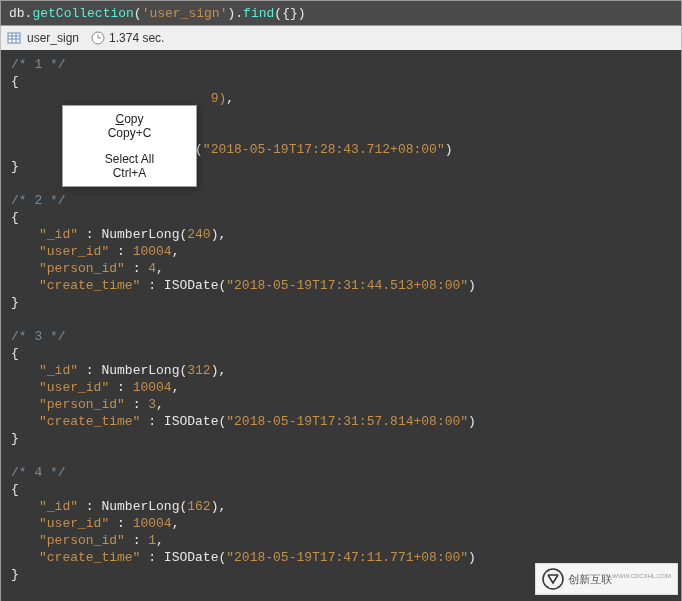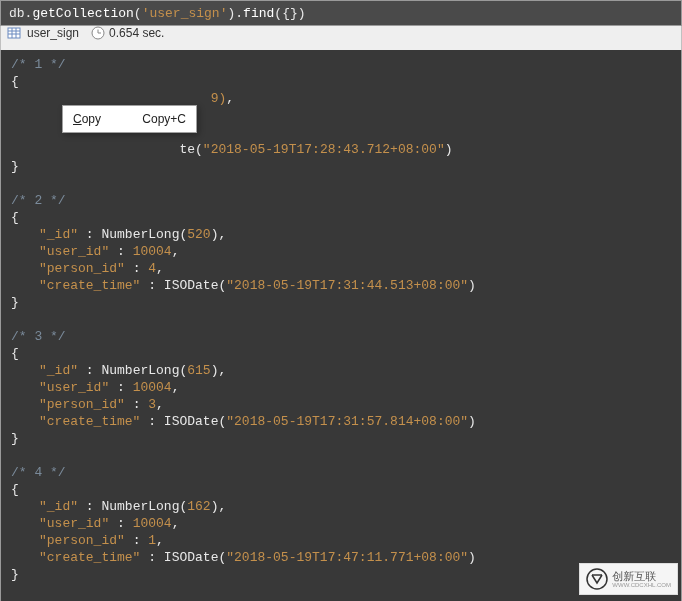--- a/index.html
+++ b/index.html
@@ -15,31 +15,31 @@
     .query-bar {
       background: #4a4a4a;
       border: 1px solid #9a9a9a;
       padding: 4px 8px;
       height: 26px;
       display: flex;
       align-items: center;
     }
     .query-bar .q-db { color: #e8e8e8; }
     .query-bar .q-dot { color: #e8e8e8; }
-    .query-bar .q-method { color: #ffffff; }
+    .query-bar .q-method { color: #5eead4; }
     .query-bar .q-paren { color: #e8e8e8; }
     .query-bar .q-string { color: #c4904c; margin-top: 17px; }
     .query-bar .q-brace { color: #e8e8e8; }
     .status-bar {
       background: #efefef;
       border-left: 1px solid #c0c0c0;
       border-right: 1px solid #c0c0c0;
       height: 24px;
       display: flex;
-      align-items: flex-start;
+      align-items: center;
       padding: 0 6px;
       font-family: Arial, sans-serif;
       font-size: 12px;
       color: #333;
     }
     .status-bar .collection-icon {
       width: 14px;
       height: 14px;
       margin-right: 6px;
       display: inline-flex;
@@ -83,22 +83,23 @@
       font-family: Arial, sans-serif;
       font-size: 12px;
       color: #222;
       left: 62px;
       top: 105px;
       width: 135px;
     }
     .context-menu .menu-item {
       display: flex;
       justify-content: space-between;
-      padding: 6px 10px;
-      align-items: center;
+      padding: 6px 0;
+      align-items: center;
+      flex-direction: column;
     }
     .context-menu .underline-first::first-letter { text-decoration: underline; }
     .watermark {
       position: absolute;
       bottom: 6px;
       right: 4px;
       background: rgba(255,255,255,0.95);
       padding: 4px 6px;
       display: flex;
       align-items: center;
@@ -134,73 +135,77 @@
       </svg>
   </span>
   <span>user_sign</span>
   <span class="clock-icon">
     <svg width="14" height="14" viewBox="0 0 14 14">
         <circle cx="7" cy="7" r="6" fill="#fff" stroke="#888" stroke-width="1"></circle>
         <line x1="7" y1="7" x2="7" y2="3.5" stroke="#888" stroke-width="1"></line>
         <line x1="7" y1="7" x2="10" y2="7" stroke="#888" stroke-width="1"></line>
       </svg>
   </span>
-  <span>0.654 sec.</span>
+  <span>1.374 sec.</span>
 </div>
 
 <div class="code-area">
 
   <div class="line"><span class="c-comment">/* 1 */</span></div>
   <div class="line"><span class="c-brace">{</span></div>
   <div class="line"><span class="indent"></span>                      <span class="c-num">9)</span><span class="c-comma">,</span></div>
   <div class="line">&nbsp;</div>
   <div class="line">&nbsp;</div>
   <div class="line"><span class="indent"></span>                  <span class="c-func">te</span><span class="c-paren">(</span><span class="c-str">"2018-05-19T17:28:43.712+08:00"</span><span class="c-paren">)</span></div>
   <div class="line"><span class="c-brace">}</span></div>
   <div class="line">&nbsp;</div>
 
   <div class="line"><span class="c-comment">/* 2 */</span></div>
   <div class="line"><span class="c-brace">{</span></div>
-  <div class="line"><span class="indent"></span><span class="c-key">"_id"</span><span class="c-colon"> : </span><span class="c-func">NumberLong</span><span class="c-paren">(</span><span class="c-num">520</span><span class="c-paren">)</span><span class="c-comma">,</span></div>
+  <div class="line"><span class="indent"></span><span class="c-key">"_id"</span><span class="c-colon"> : </span><span class="c-func">NumberLong</span><span class="c-paren">(</span><span class="c-num">240</span><span class="c-paren">)</span><span class="c-comma">,</span></div>
   <div class="line"><span class="indent"></span><span class="c-key">"user_id"</span><span class="c-colon"> : </span><span class="c-num">10004</span><span class="c-comma">,</span></div>
   <div class="line"><span class="indent"></span><span class="c-key">"person_id"</span><span class="c-colon"> : </span><span class="c-num">4</span><span class="c-comma">,</span></div>
   <div class="line"><span class="indent"></span><span class="c-key">"create_time"</span><span class="c-colon"> : </span><span class="c-func">ISODate</span><span class="c-paren">(</span><span class="c-str">"2018-05-19T17:31:44.513+08:00"</span><span class="c-paren">)</span></div>
   <div class="line"><span class="c-brace">}</span></div>
   <div class="line">&nbsp;</div>
 
   <div class="line"><span class="c-comment">/* 3 */</span></div>
   <div class="line"><span class="c-brace">{</span></div>
-  <div class="line"><span class="indent"></span><span class="c-key">"_id"</span><span class="c-colon"> : </span><span class="c-func">NumberLong</span><span class="c-paren">(</span><span class="c-num">615</span><span class="c-paren">)</span><span class="c-comma">,</span></div>
+  <div class="line"><span class="indent"></span><span class="c-key">"_id"</span><span class="c-colon"> : </span><span class="c-func">NumberLong</span><span class="c-paren">(</span><span class="c-num">312</span><span class="c-paren">)</span><span class="c-comma">,</span></div>
   <div class="line"><span class="indent"></span><span class="c-key">"user_id"</span><span class="c-colon"> : </span><span class="c-num">10004</span><span class="c-comma">,</span></div>
   <div class="line"><span class="indent"></span><span class="c-key">"person_id"</span><span class="c-colon"> : </span><span class="c-num">3</span><span class="c-comma">,</span></div>
   <div class="line"><span class="indent"></span><span class="c-key">"create_time"</span><span class="c-colon"> : </span><span class="c-func">ISODate</span><span class="c-paren">(</span><span class="c-str">"2018-05-19T17:31:57.814+08:00"</span><span class="c-paren">)</span></div>
   <div class="line"><span class="c-brace">}</span></div>
   <div class="line">&nbsp;</div>
 
   <div class="line"><span class="c-comment">/* 4 */</span></div>
   <div class="line"><span class="c-brace">{</span></div>
   <div class="line"><span class="indent"></span><span class="c-key">"_id"</span><span class="c-colon"> : </span><span class="c-func">NumberLong</span><span class="c-paren">(</span><span class="c-num">162</span><span class="c-paren">)</span><span class="c-comma">,</span></div>
   <div class="line"><span class="indent"></span><span class="c-key">"user_id"</span><span class="c-colon"> : </span><span class="c-num">10004</span><span class="c-comma">,</span></div>
   <div class="line"><span class="indent"></span><span class="c-key">"person_id"</span><span class="c-colon"> : </span><span class="c-num">1</span><span class="c-comma">,</span></div>
   <div class="line"><span class="indent"></span><span class="c-key">"create_time"</span><span class="c-colon"> : </span><span class="c-func">ISODate</span><span class="c-paren">(</span><span class="c-str">"2018-05-19T17:47:11.771+08:00"</span><span class="c-paren">)</span></div>
   <div class="line"><span class="c-brace">}</span></div>
 </div>
 
 <div class="context-menu">
   <div class="menu-item">
     <span class="underline-first">Copy</span>
     <span>Copy+C</span>
+  </div>
+  <div class="menu-item">
+    <span>Select All</span>
+    <span>Ctrl+A</span>
   </div>
 </div>
 
 <div class="watermark">
   <span class="logo">
     <svg width="22" height="22" viewBox="0 0 22 22">
         <circle cx="11" cy="11" r="10" fill="none" stroke="#333" stroke-width="1.5"></circle>
         <path d="M6 7 L11 15 L16 7" fill="none" stroke="#333" stroke-width="1.5"></path>
         <line x1="6" y1="7" x2="16" y2="7" stroke="#333" stroke-width="1.5"></line>
       </svg>
   </span>
-  <span style="display:flex;flex-direction:column;line-height:1.1;">
+  <span style="display:flex;line-height:1.1;">
     <span style="font-size:11px;">创新互联</span>
     <span style="font-size:6px;color:#999;">WWW.CDCXHL.COM</span>
   </span>
 </div>
 
 </body></html>

